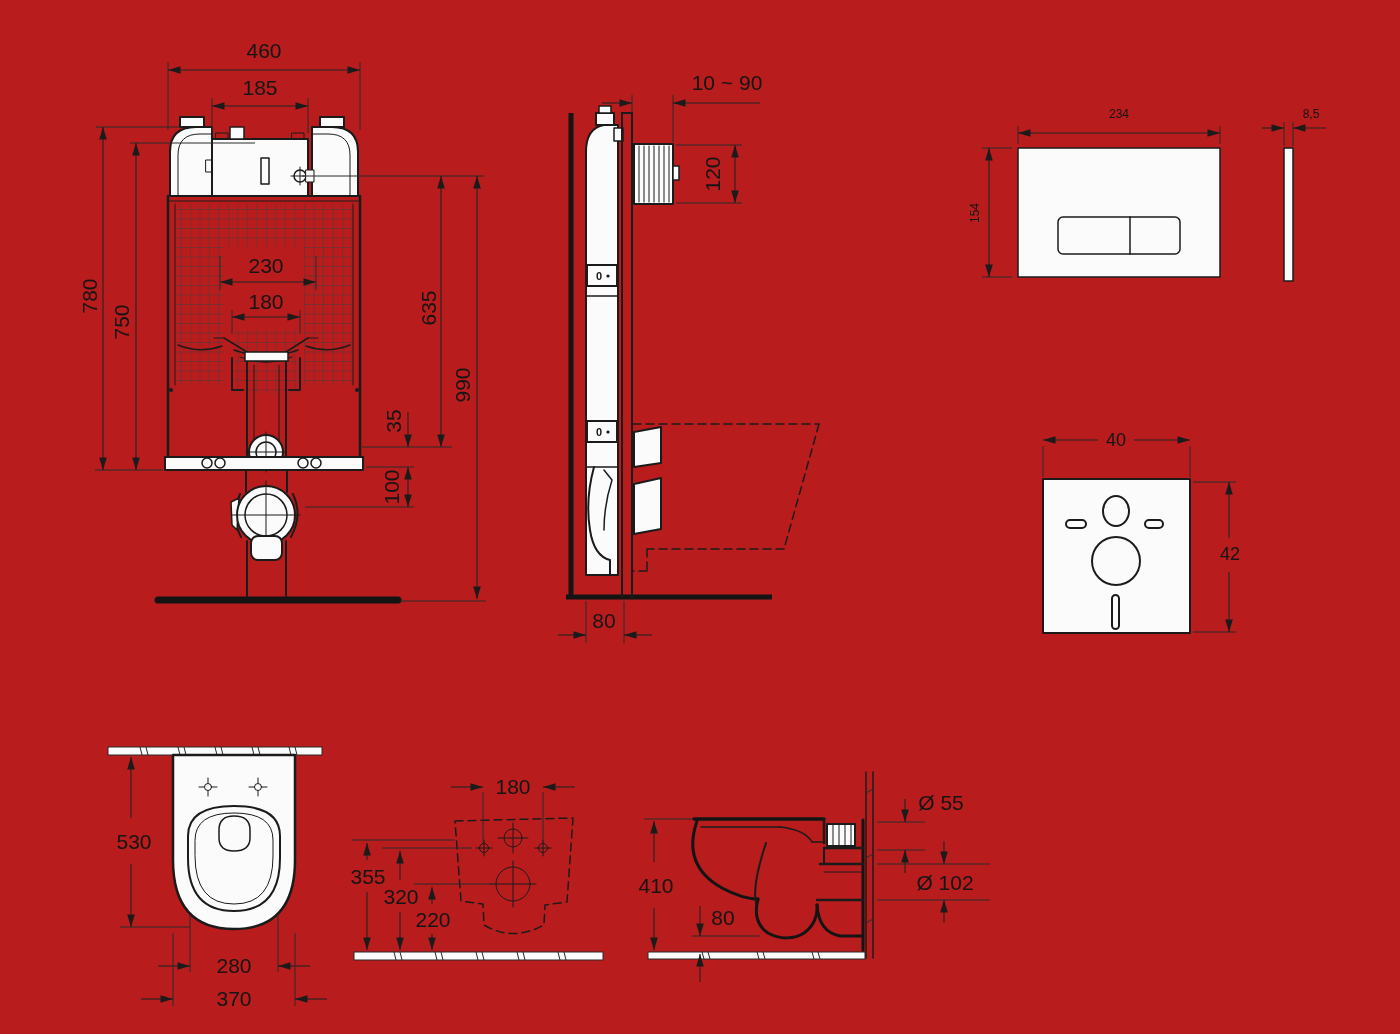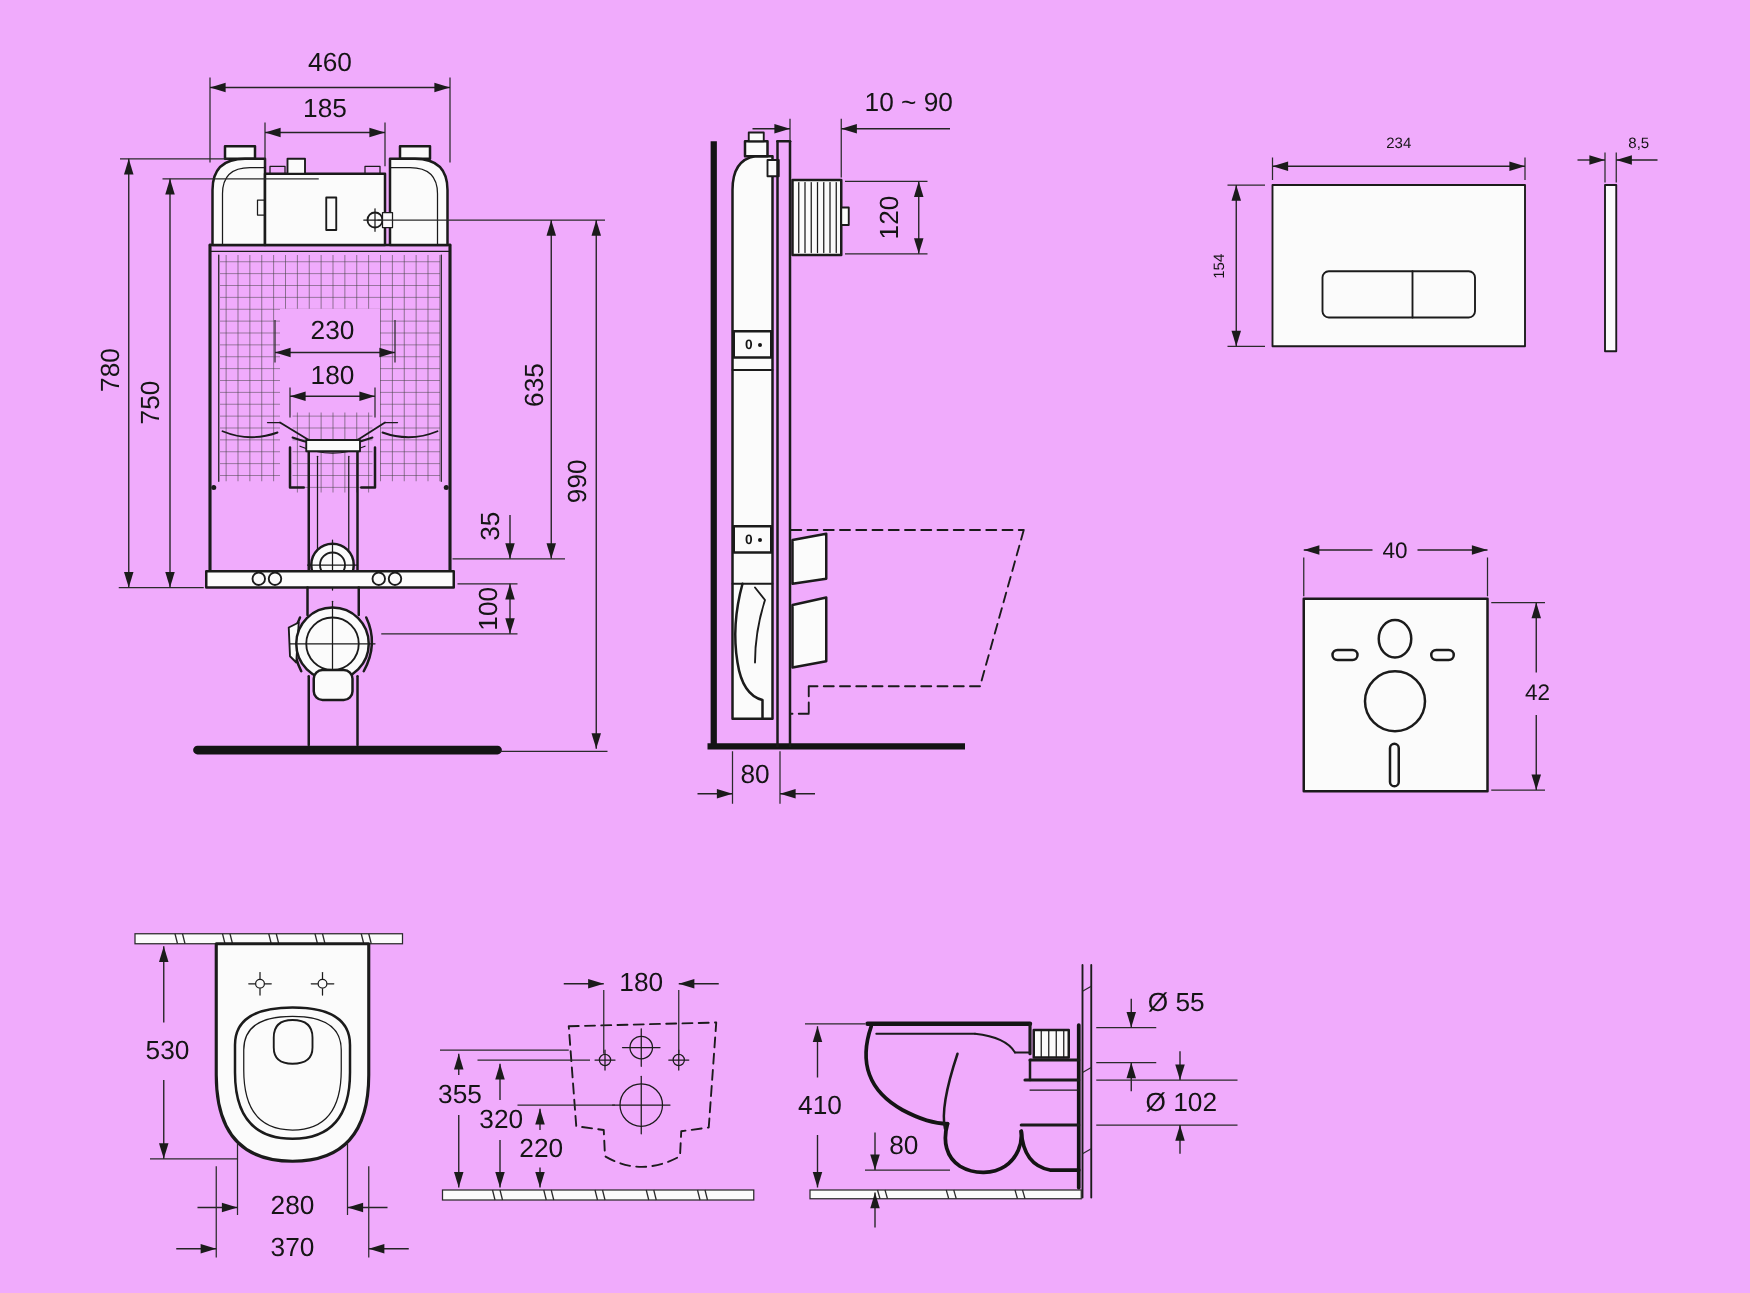--- a/index.html
+++ b/index.html
@@ -1,16 +1,16 @@
 <!DOCTYPE html>
 <html><head>
 <meta charset="utf-8">
 <style>
   html,body{margin:0;padding:0;background:#e8e8e8;}
-  #canvas{position:relative;width:1400px;height:1034px;background:#f0abfc;overflow:hidden;font-family:"Liberation Sans",sans-serif;}
+  #canvas{position:relative;width:1400px;height:1034px;background:#b91c1c;overflow:hidden;font-family:"Liberation Sans",sans-serif;}
   svg{display:block}
   
   .s1{stroke:#1b1b1b;stroke-width:1;fill:none;stroke-linecap:round;stroke-linejoin:round}
   .s15{stroke:#1b1b1b;stroke-width:1.5;fill:none;stroke-linecap:round;stroke-linejoin:round}
   .s2{stroke:#1b1b1b;stroke-width:2;fill:none;stroke-linecap:round;stroke-linejoin:round}
   .s25{stroke:#1b1b1b;stroke-width:2.5;fill:none;stroke-linecap:round;stroke-linejoin:round}
   .s3{stroke:#141414;stroke-width:3;fill:none;stroke-linecap:round;stroke-linejoin:round}
   .s35{stroke:#141414;stroke-width:3.5;fill:none;stroke-linecap:round;stroke-linejoin:round}
   .thk{stroke:#141414;stroke-width:5;fill:none;stroke-linecap:butt}
   .base{stroke:#141414;stroke-width:7;fill:none;stroke-linecap:round}

